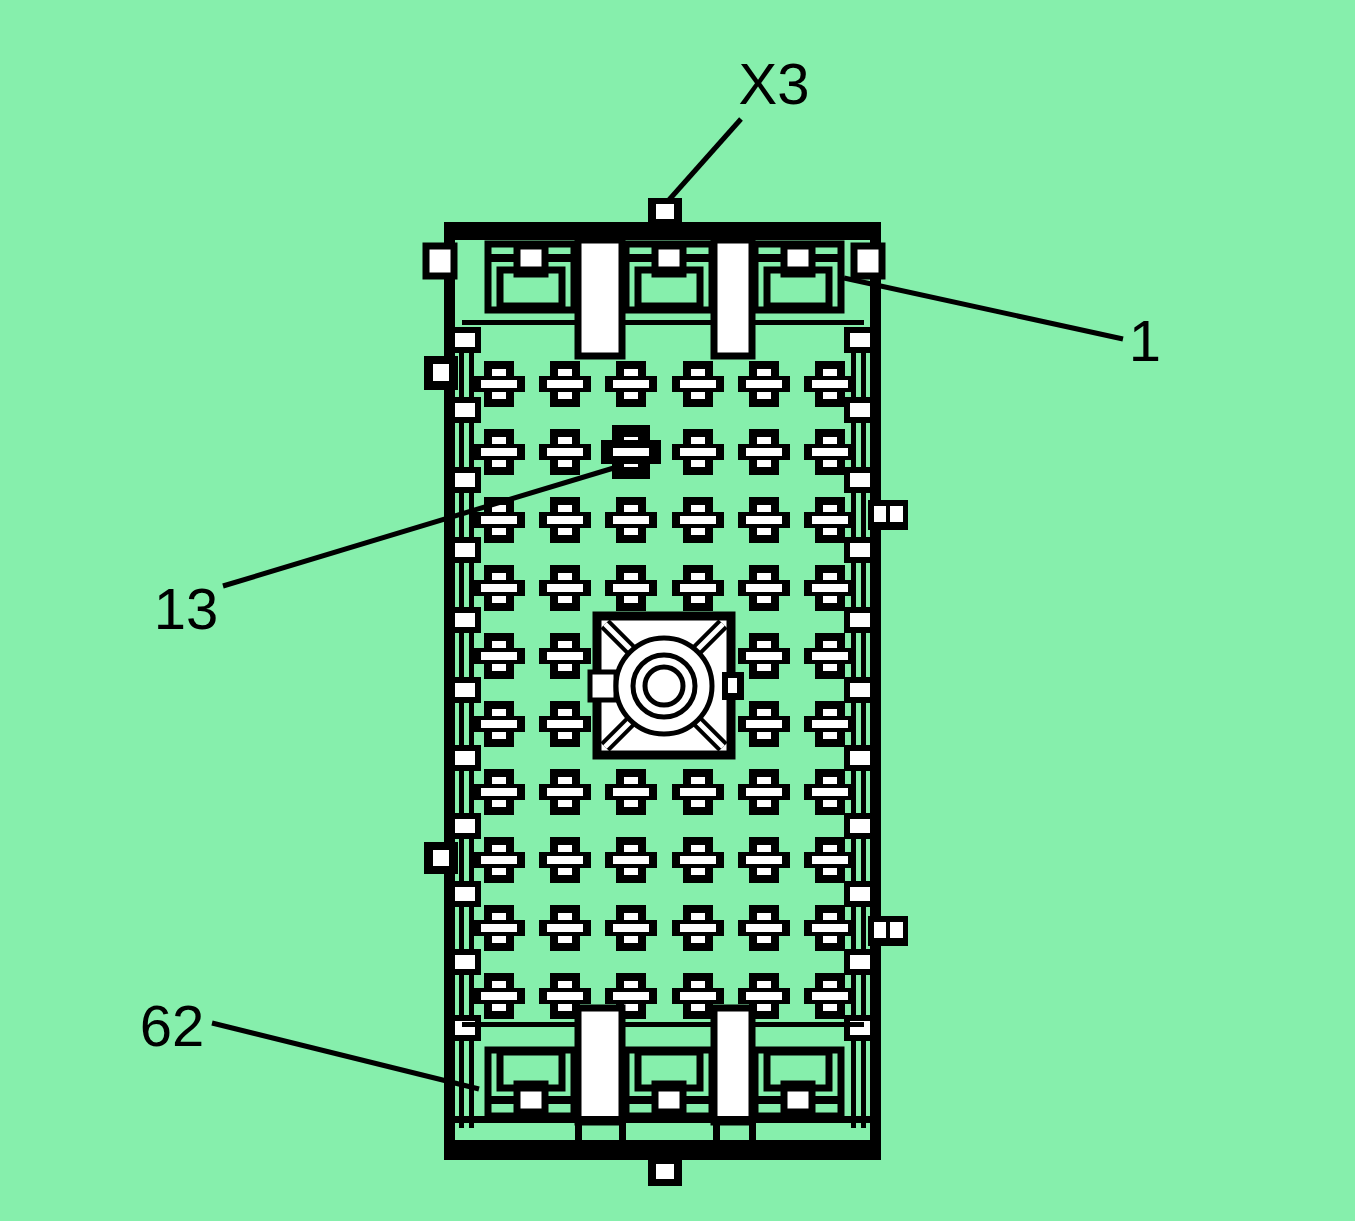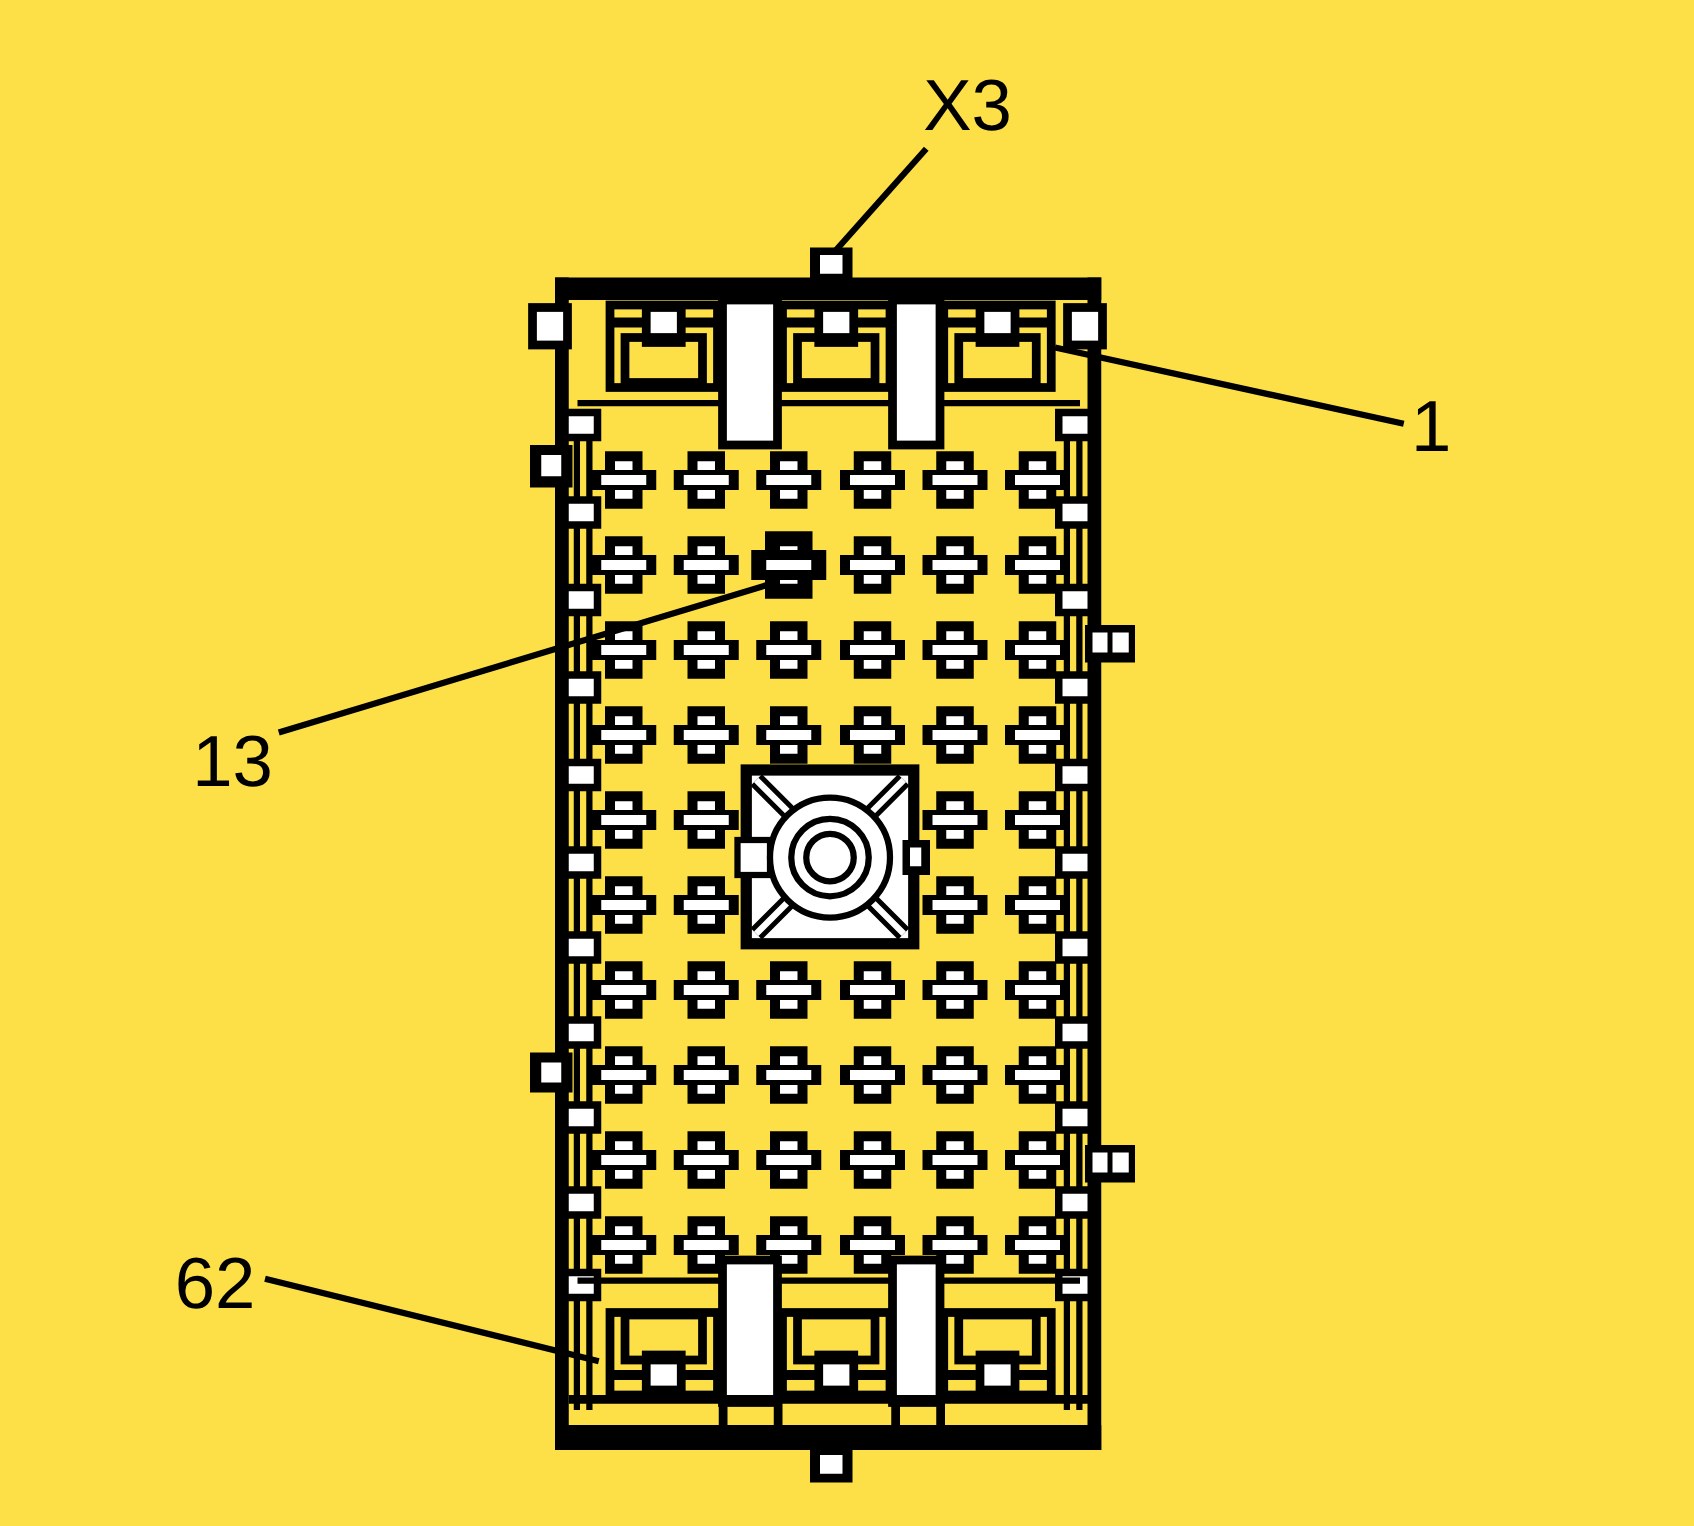--- a/index.html
+++ b/index.html
@@ -8,21 +8,21 @@
     background: #ffffff;
     width: 1355px;
     height: 1221px;
     overflow: hidden;
     font-family: "Liberation Sans", sans-serif;
   }
   .figure-canvas {
     position: relative;
     width: 1355px;
     height: 1221px;
-    background: #fde047;
+    background: #86efac;
   }
   svg text {
     font-family: "Liberation Sans", sans-serif;
     font-size: 58px;
     font-weight: 400;
     fill: #000000;
   }
 </style>
 </head>
 <body>

